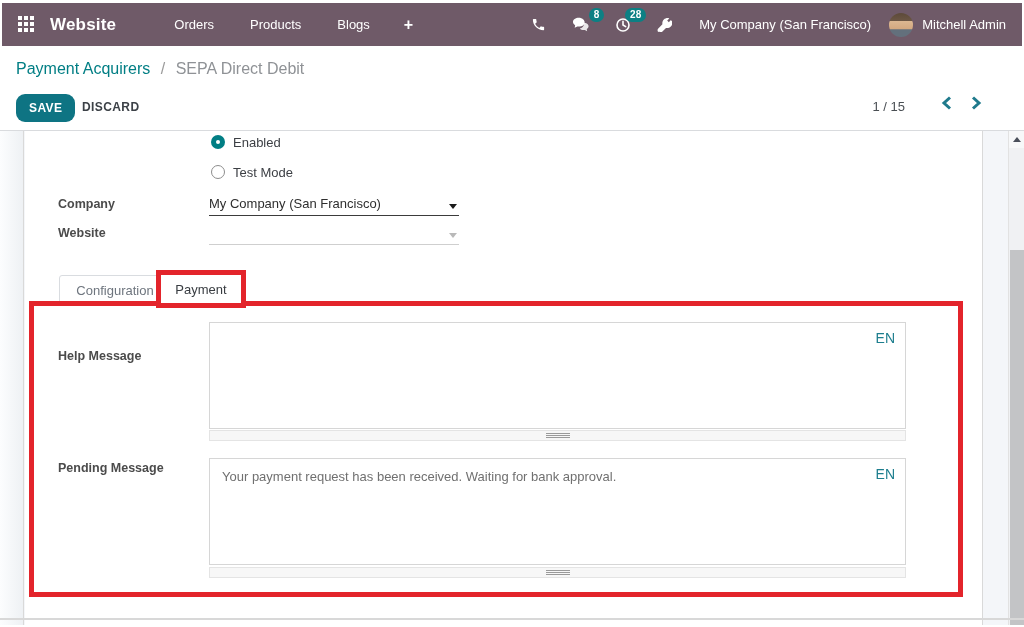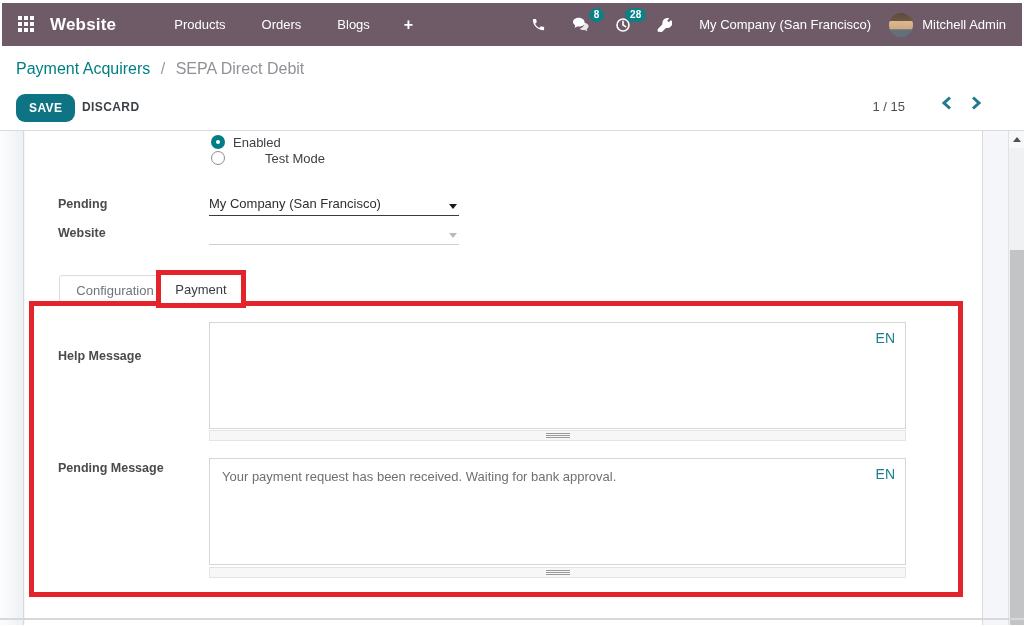--- a/index.html
+++ b/index.html
@@ -55,21 +55,21 @@
                background:#f0f1f3; border-left:1px solid #e2e2e2; }
   .scroll-up { position:absolute; top:0; left:0; width:16px; height:17px; background:#f7f8f9; cursor:pointer; }
   .scroll-up i { position:absolute; left:4px; top:6px; width:0; height:0;
                  border-left:4px solid transparent; border-right:4px solid transparent;
                  border-bottom:5px solid #4a4f5a; }
   .scroll-thumb { position:absolute; left:1px; top:119px; width:15px; height:375px; background:#c3c4c6; cursor:pointer; }
   .bottom-edge { position:absolute; left:0; bottom:0; width:1024px; height:2px; background:#d8d8d8; }
 
   
   .radio-row { position:absolute; left:186px; display:flex; cursor:pointer; }
-  .radio-row.enabled { top:4px; } .radio-row.test { top:20px;gap:32px; }
+  .radio-row.enabled { top:4px; } .radio-row.test { top:34px; }
   .radio-dot { width:14px; height:14px; border-radius:50%; position:relative; }
   .radio-dot.on { background:#017e84; }
   .radio-dot.on::after { content:""; position:absolute; left:5px; top:5px; width:4px; height:4px;
                          border-radius:50%; background:#fff; }
   .radio-dot.off { border:1.5px solid #8d8d8d; background:#fff; }
   .radio-label { font-size:13px; color:#3c3f44; margin-left:8px; }
 
   .fld-label { position:absolute; left:33px; font-size:12.5px; font-weight:bold; color:#4b4b4b; }
   .fld-company-label { top:66px; } .fld-website-label { top:95px; }
   .fld-value { position:absolute; left:184px; width:250px; font-size:13px; color:#2e2e2e; cursor:pointer; }
@@ -115,22 +115,22 @@
         <span></span>
         <span></span>
         <span></span>
         <span></span>
         <span></span>
         <span></span>
         <span></span>
     </div>
     <div class="brand">Website</div>
     <div class="nav-menu">
+      <span class="nav-item">Orders</span>
       <span class="nav-item">Products</span>
-      <span class="nav-item">Orders</span>
       <span class="nav-item">Blogs</span>
       <span class="nav-item nav-plus">+</span>
     </div>
     <div class="nav-right">
       <span class="sys-icon">
         <svg width="15" height="15" viewBox="0 0 24 24" fill="#fff">
             <path d="M6.6 10.8c1.5 3 3.6 5.1 6.6 6.6l2.2-2.2c.3-.3.7-.4 1-.2 1.1.4 2.3.6 3.6.6.6 0 1 .4 1 1V20c0 .6-.4 1-1 1C10.6 21 3 13.4 3 4c0-.6.4-1 1-1h3.5c.6 0 1 .4 1 1 0 1.2.2 2.4.6 3.6.1.3 0 .7-.2 1l-2.3 2.2z"></path>
           </svg>
       </span>
       <span class="sys-icon">
@@ -186,21 +186,21 @@
 
       <div class="radio-row enabled">
         <span class="radio-dot on"></span>
         <span class="radio-label">Enabled</span>
       </div>
       <div class="radio-row test">
         <span class="radio-dot off"></span>
         <span class="radio-label">Test Mode</span>
       </div>
 
-      <div class="fld-label fld-company-label">Pending</div>
+      <div class="fld-label fld-company-label">Company</div>
       <div class="fld-value fld-company-value">
         <span>My Company (San Francisco)</span>
         <span class="caret dark"></span>
       </div>
 
       <div class="fld-label fld-website-label">Website</div>
       <div class="fld-value fld-website-value">
         <span></span>
         <span class="caret light"></span>
       </div>

